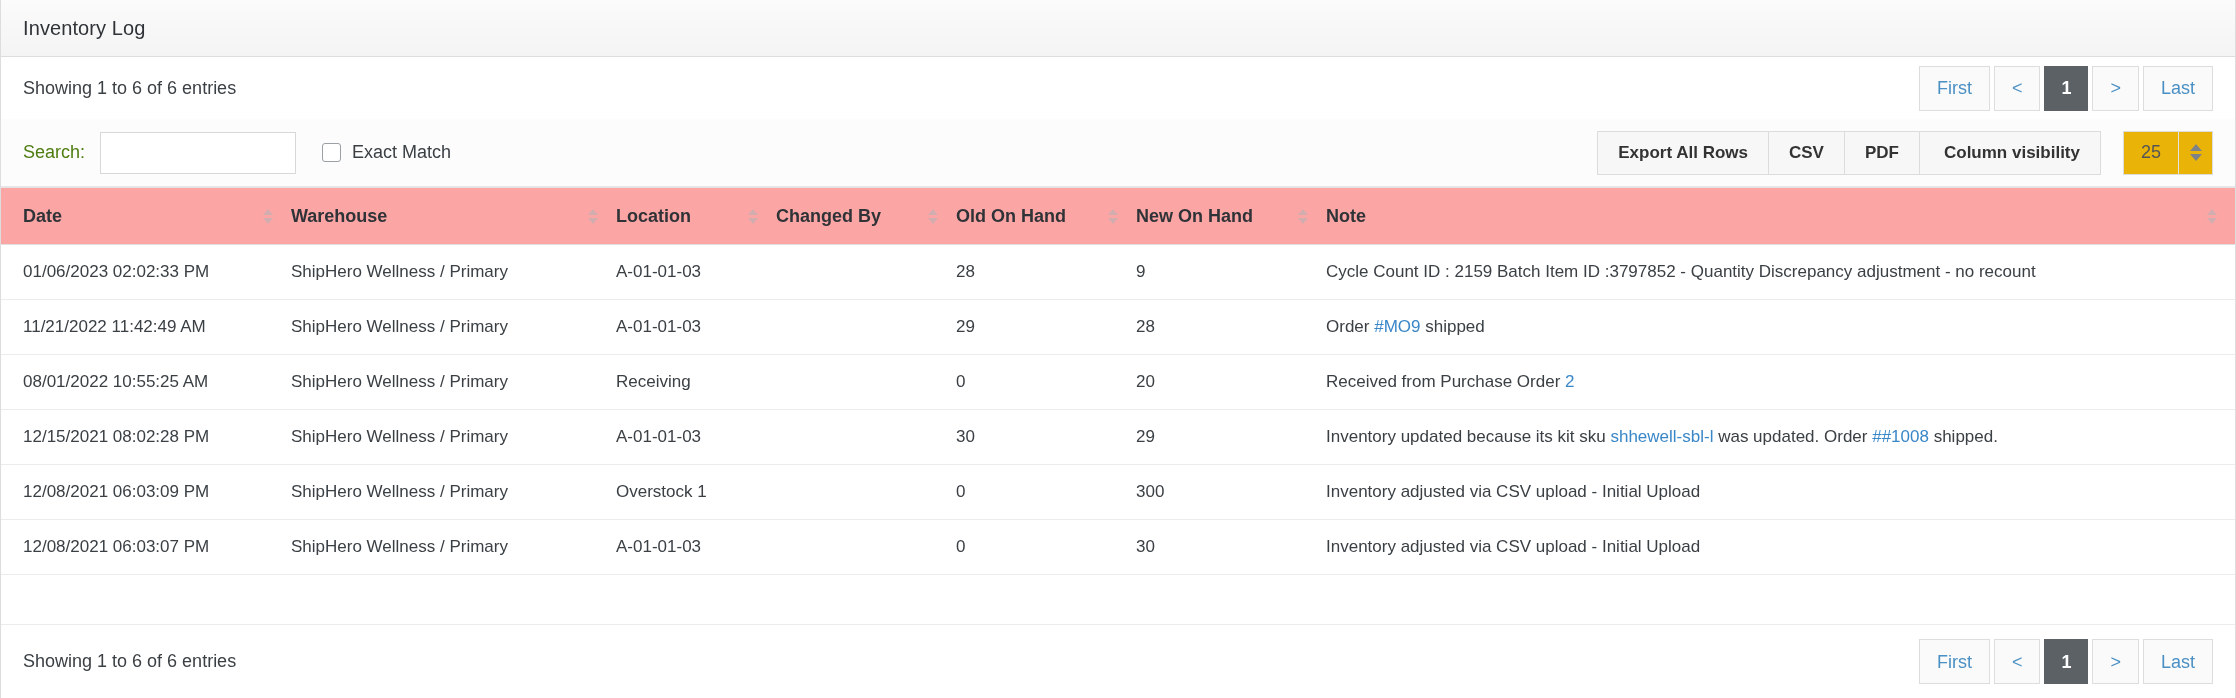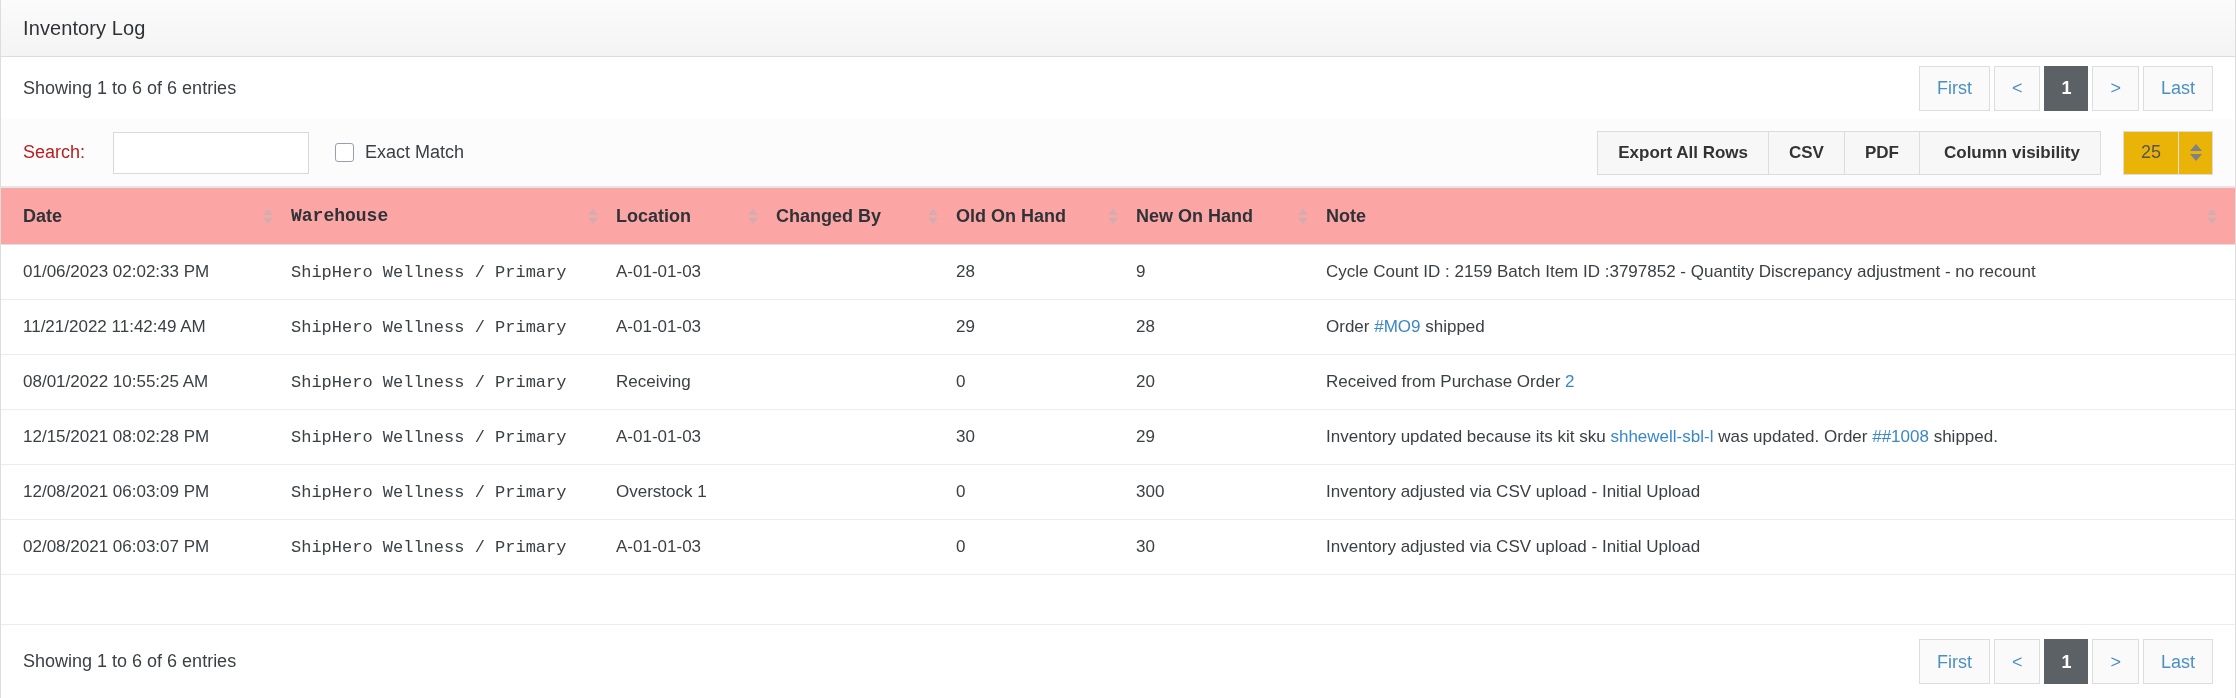--- a/index.html
+++ b/index.html
@@ -94,22 +94,22 @@
     padding: 0 22px;
     background: #fcfcfc;
     border-bottom: 1px solid #e6e6e6;
   }
   .search-left {
     display: flex;
     align-items: center;
   }
   .search-label {
     font-size: 18px;
-    color: #b91c1c;
-    margin-right: 28px;
+    color: #4d7c0f;
+    margin-right: 15px;
   }
   .search-input {
     width: 196px;
     height: 42px;
     border: 1px solid #d8d8d8;
     background: #ffffff;
     font-size: 16px;
     padding: 0 8px;
     color: #333;
     font-family: "Liberation Sans", sans-serif;
@@ -247,21 +247,21 @@
     padding: 0;
     height: 55px;
     vertical-align: middle;
     border-bottom: 1px solid #ececec;
     margin-top: 45px;
   }
   tbody tr:first-child td { border-top: none; }
   .cell { padding-right: 18px; }
 
   .col-date     { width: 290px; padding-left: 22px; }
-  .col-wh       { width: 325px; font-family: Liberation Mono, monospace; }
+  .col-wh       { width: 325px; }
   .col-loc      { width: 160px; }
   .col-changed  { width: 180px; }
   .col-old      { width: 180px; }
   .col-new      { width: 190px; }
   .col-note     { width: auto; }
 
   a.link {
     color: #3a87c8;
     text-decoration: none;
     cursor: pointer;
@@ -434,21 +434,21 @@
           <tr>
             <td class="col-date">12/08/2021 06:03:09 PM</td>
             <td class="col-wh">ShipHero Wellness / Primary</td>
             <td class="col-loc">Overstock 1</td>
             <td class="col-changed"></td>
             <td class="col-old">0</td>
             <td class="col-new">300</td>
             <td class="col-note cell"><span>Inventory adjusted via CSV upload - Initial Upload</span></td>
           </tr>
           <tr>
-            <td class="col-date">02/08/2021 06:03:07 PM</td>
+            <td class="col-date">12/08/2021 06:03:07 PM</td>
             <td class="col-wh">ShipHero Wellness / Primary</td>
             <td class="col-loc">A-01-01-03</td>
             <td class="col-changed"></td>
             <td class="col-old">0</td>
             <td class="col-new">30</td>
             <td class="col-note cell"><span>Inventory adjusted via CSV upload - Initial Upload</span></td>
           </tr>
         </tbody>
     </table>
   </div>

